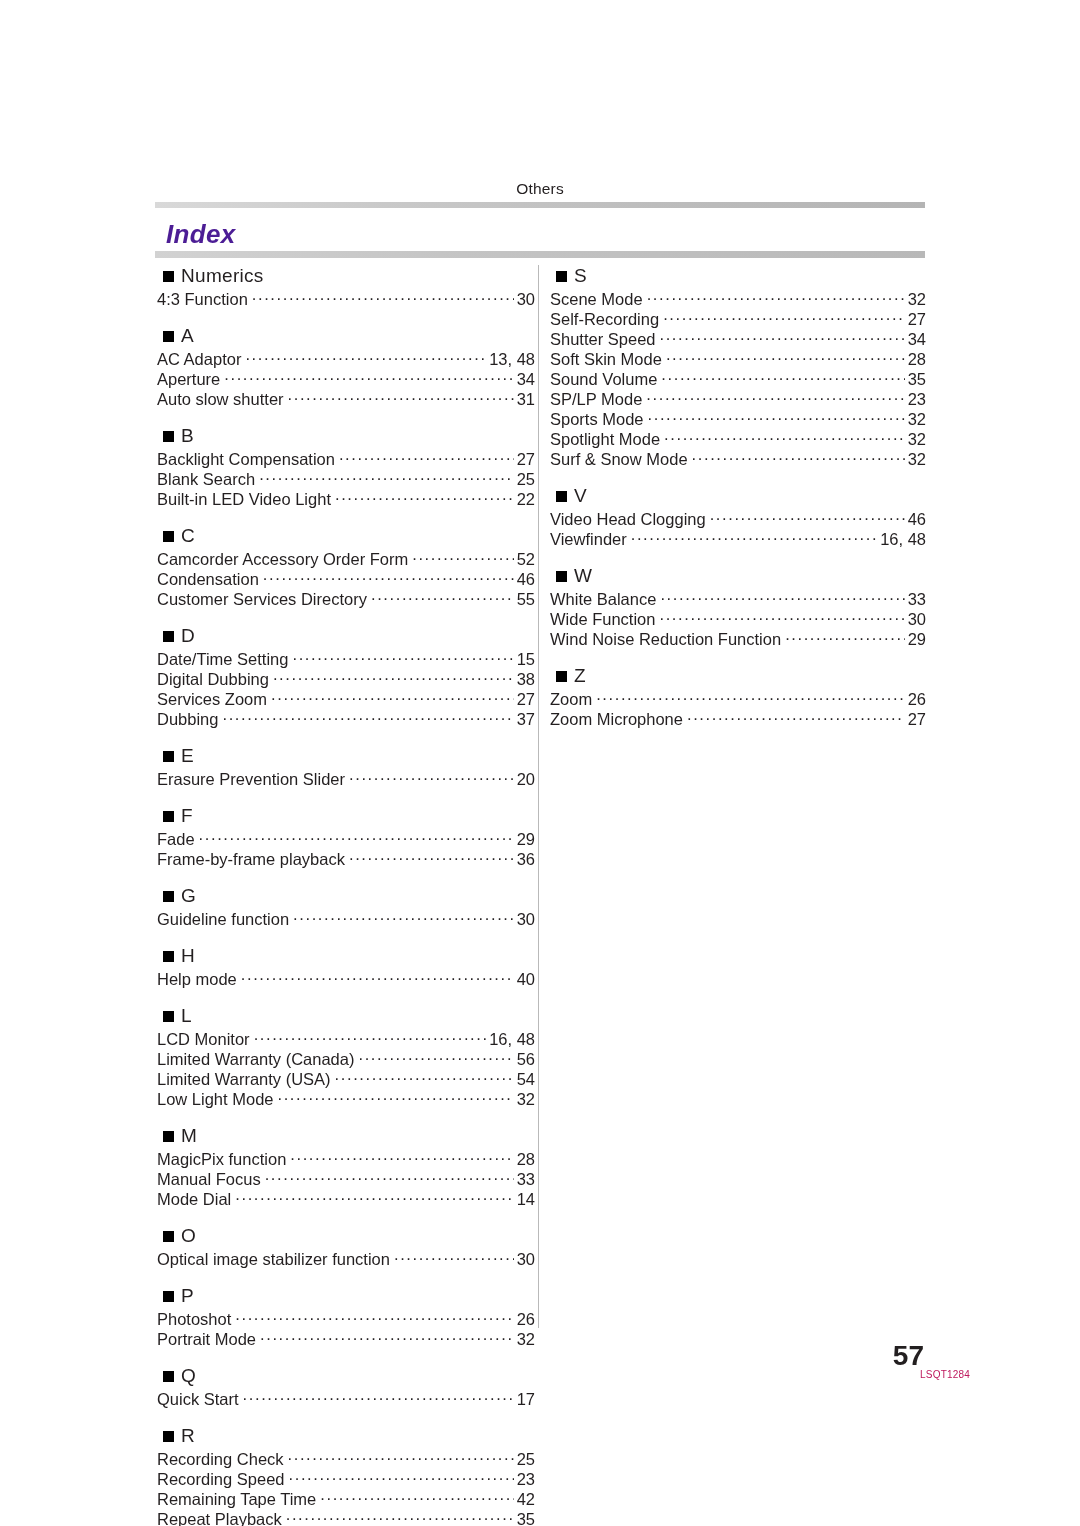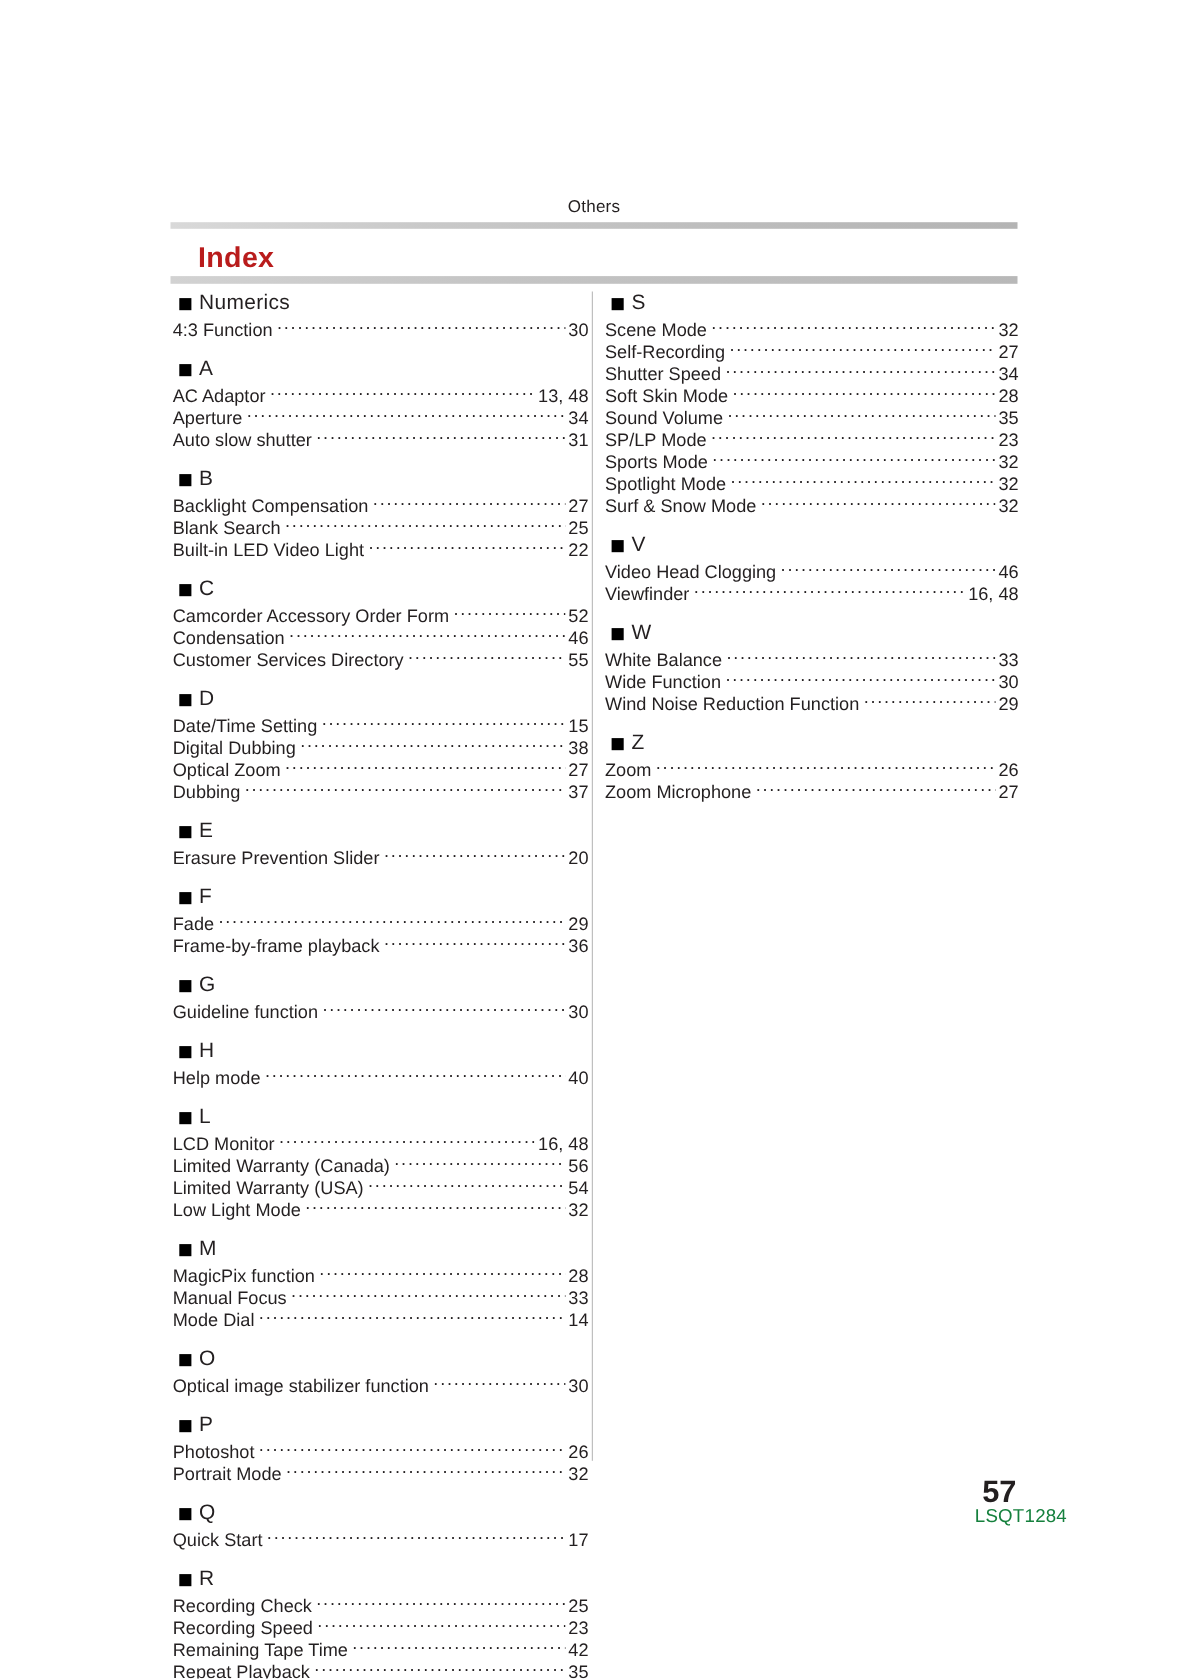--- a/index.html
+++ b/index.html
@@ -37,25 +37,26 @@
     letter-spacing: 0.2px;
     padding-bottom: 4px;
   }
   .header-rule {
     width: 100%;
     height: 6px;
     background: linear-gradient(to right, #d9d9d9 0%, #c9c9c9 30%, #bdbdbd 65%, #b4b4b4 100%);
   }
   .index-title {
     position: absolute;
-    left: 180px;
+    left: 166px;
     top: 199px;
     font-size: 26px;
     font-weight: bold;
-    color: #b91c1c;
+    font-style: italic;
+    color: #4c1d95;
     letter-spacing: 0.3px;
   }
   .title-rule {
     position: absolute;
     left: 155px;
     top: 231px;
     width: 770px;
     height: 7px;
     background: linear-gradient(to right, #d2d2d2 0%, #c4c4c4 40%, #b8b8b8 100%);
   }
@@ -147,22 +148,22 @@
     right: 156px;
     top: 1320px;
     font-size: 28px;
     font-weight: bold;
     color: #231f20;
   }
   .footer-code {
     position: absolute;
     right: 110px;
     top: 1349px;
-    font-size: 17px;
-    color: #15803d;
+    font-size: 10px;
+    color: #be185d;
     letter-spacing: 0.2px;
   }
 </style>
 </head>
 <body>
 
 <div class="page">
 
   <div class="header-section">
     <div class="header-label">Others</div>
@@ -249,21 +250,21 @@
         <span class="entry-label">Date/Time Setting</span>
         <span class="leader"></span>
         <span class="entry-page">15</span>
       </div>
       <div class="entry">
         <span class="entry-label">Digital Dubbing</span>
         <span class="leader"></span>
         <span class="entry-page">38</span>
       </div>
       <div class="entry">
-        <span class="entry-label">Optical Zoom</span>
+        <span class="entry-label">Services Zoom</span>
         <span class="leader"></span>
         <span class="entry-page">27</span>
       </div>
       <div class="entry">
         <span class="entry-label">Dubbing</span>
         <span class="leader"></span>
         <span class="entry-page">37</span>
       </div>
       <div class="group-head">
         <span class="bullet"></span>

